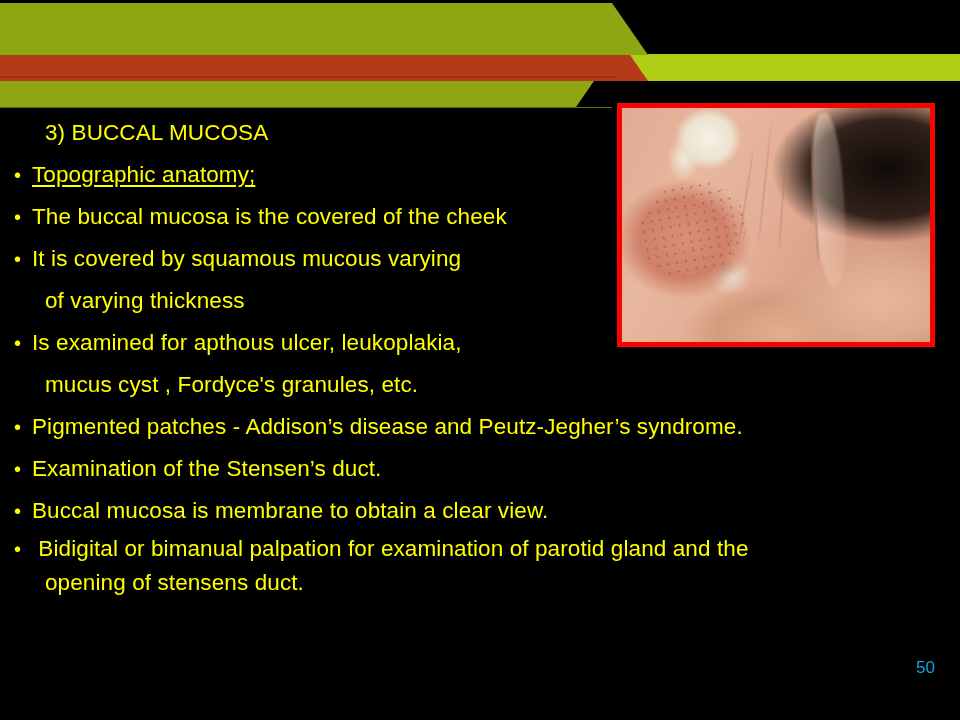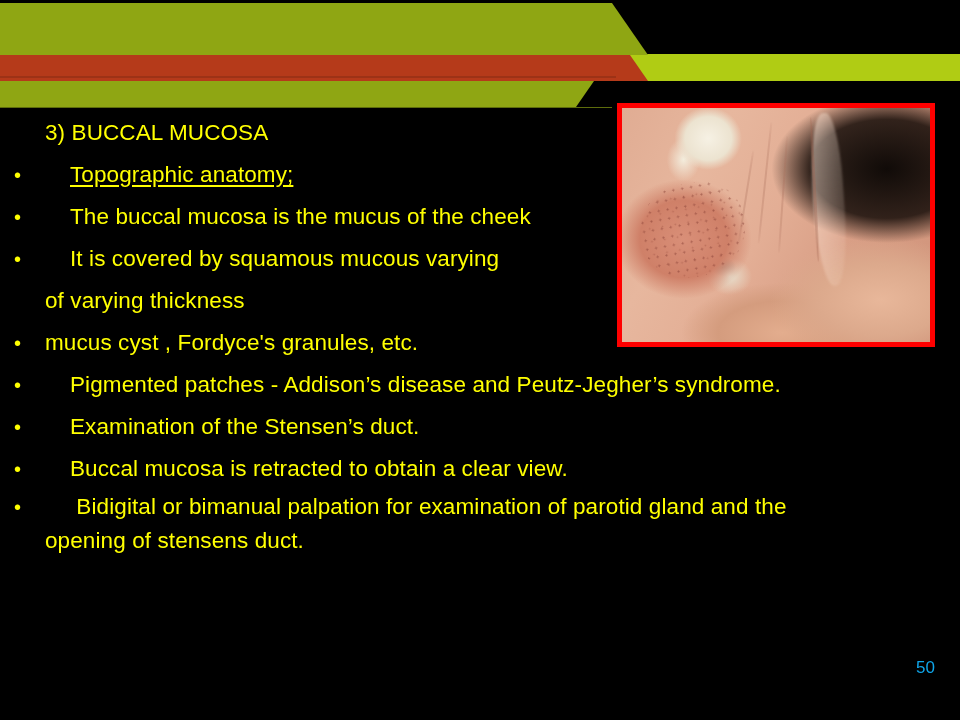--- a/index.html
+++ b/index.html
@@ -101,21 +101,21 @@
   .line .bullet {
     position: absolute;
     left: 14px;
     top: 0;
     font-size: 20px;
     line-height: 42px;
     color: #ffff00;
   }
   .line .txt {
     display: inline-block;
-    margin-left: 70px;
+    margin-left: 32px;
   }
   .line.no-bullet .txt {
     margin-left: 45px;
   }
   .line.underline .txt {
     text-decoration: underline;
     text-underline-offset: 3px;
   }
   
   .line.tight {
@@ -225,27 +225,27 @@
       <div class="fold f2"></div>
       <div class="fold f3"></div>
       <div class="fold f4"></div>
       <div class="speckle"></div>
     </div>
   </div>
 
   <div id="content">
       <div class="line no-bullet"><span class="txt">3) BUCCAL MUCOSA</span></div>
       <div class="line underline"><span class="bullet">•</span><span class="txt">Topographic anatomy;</span></div>
-      <div class="line"><span class="bullet">•</span><span class="txt">The buccal mucosa is the mucus of the cheek</span></div>
+      <div class="line"><span class="bullet">•</span><span class="txt">The buccal mucosa is the covered of the cheek</span></div>
       <div class="line"><span class="bullet">•</span><span class="txt">It is covered by squamous mucous varying</span></div>
       <div class="line no-bullet cont"><span class="txt">of varying thickness</span></div>
-      <div class="line"><span class="bullet">•</span></div>
+      <div class="line"><span class="bullet">•</span><span class="txt">Is examined for apthous ulcer, leukoplakia,</span></div>
       <div class="line no-bullet cont"><span class="txt">mucus cyst , Fordyce's granules, etc.</span></div>
       <div class="line"><span class="bullet">•</span><span class="txt">Pigmented patches - Addison’s disease and Peutz-Jegher’s syndrome.</span></div>
       <div class="line"><span class="bullet">•</span><span class="txt">Examination of the Stensen’s duct.</span></div>
-      <div class="line"><span class="bullet">•</span><span class="txt">Buccal mucosa is retracted to obtain a clear view.</span></div>
+      <div class="line"><span class="bullet">•</span><span class="txt">Buccal mucosa is membrane to obtain a clear view.</span></div>
       <div class="line tight"><span class="bullet">•</span><span class="txt"> Bidigital or bimanual palpation for examination of parotid gland and the</span></div>
       <div class="line no-bullet cont tight"><span class="txt">opening of stensens duct.</span></div>
     </div>
 
   <div id="slide-number">50</div>
 
 </div>
 
 </body></html>

